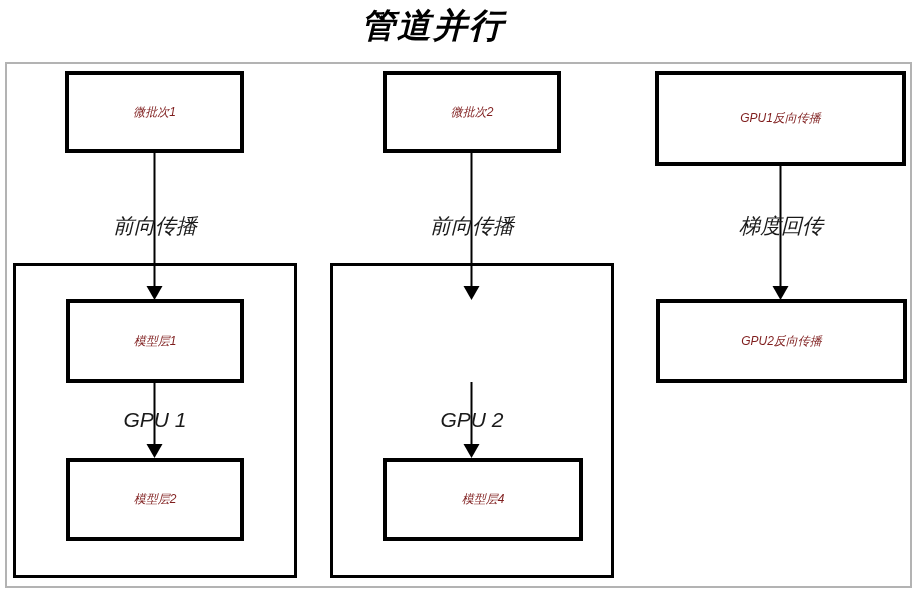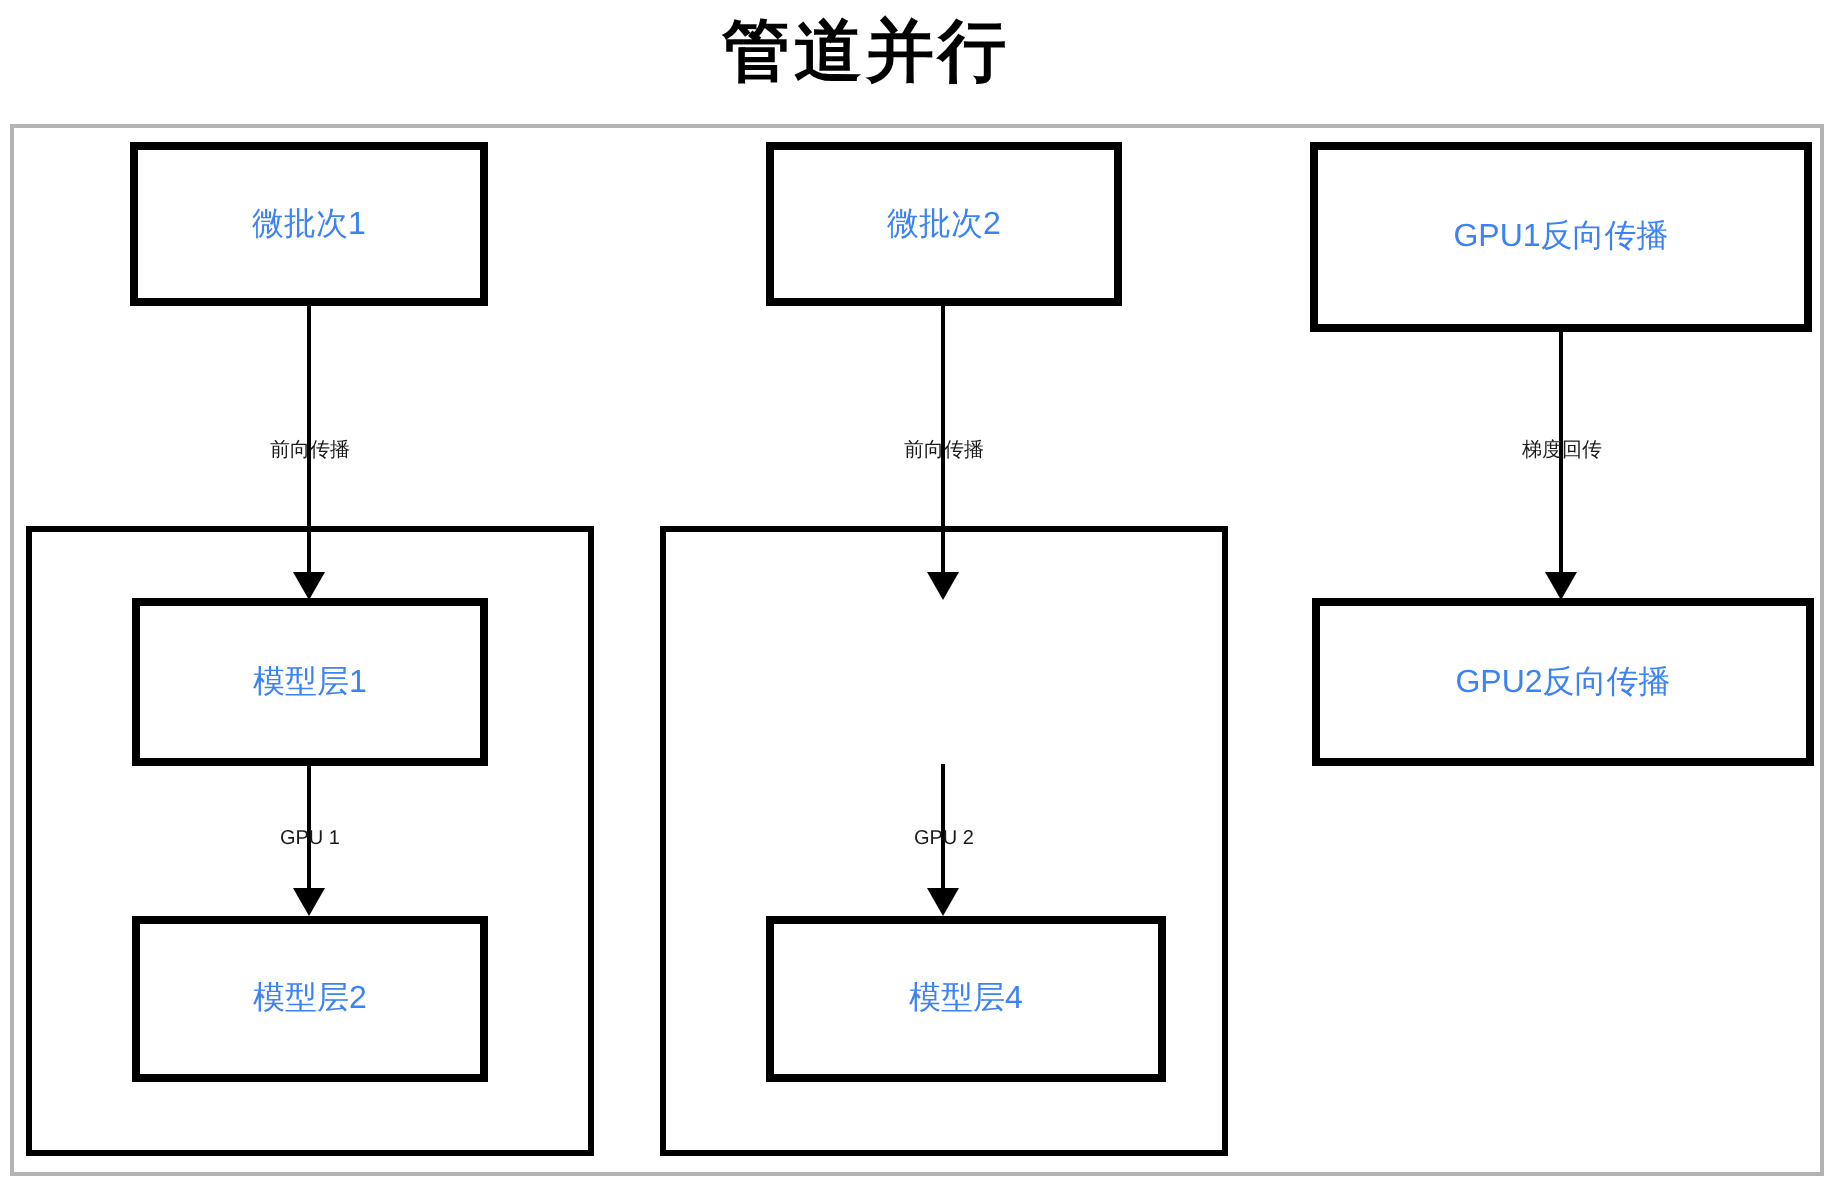--- a/index.html
+++ b/index.html
@@ -8,20 +8,21 @@
     background: #ffffff;
   }
   #stage {
     position: relative;
     width: 916px;
     height: 595px;
     background: #ffffff;
     font-family: "Liberation Sans", "DejaVu Sans", sans-serif;
     color: #1a1a1a;
     overflow: hidden;
+    font-style: italic;
   }
   .title {
     position: absolute;
     left: 0;
     top: 3px;
     width: 916px;
     text-align: center;
     transform: translateX(-25px);
     font-family: "Liberation Serif", "DejaVu Serif", serif;
     font-size: 34px;
@@ -40,43 +41,43 @@
     background: #ffffff;
   }
   .node {
     position: absolute;
     box-sizing: border-box;
     border: 4px solid #000000;
     background: #ffffff;
     display: flex;
     align-items: center;
     justify-content: center;
-    font-size: 16px;
-    color: #3b82f6;
+    font-size: 12px;
+    color: #7f1d1d;
     z-index: 3;
   }
   .group {
     position: absolute;
     box-sizing: border-box;
     border: 3px solid #000000;
     background: #ffffff;
     z-index: 1;
   }
   .arrows {
     position: absolute;
     left: 0;
     top: 0;
     z-index: 2;
     pointer-events: none;
   }
   .edge-label {
     position: absolute;
     width: 160px;
     text-align: center;
-    font-size: 10px;
+    font-size: 21px;
     color: #1a1a1a;
     z-index: 4;
     line-height: 20px;
   }
   
   .b-mb1 { left: 65px;  top: 71px;  width: 179px; height: 82px; }
   .c-1   { left: 13px;  top: 263px; width: 284px; height: 315px; }
   .b-ml1 { left: 66px;  top: 299px; width: 178px; height: 84px; }
   .b-ml2 { left: 66px;  top: 458px; width: 178px; height: 83px; }
   .l-fw1 { left: 75px;  top: 216px; }

